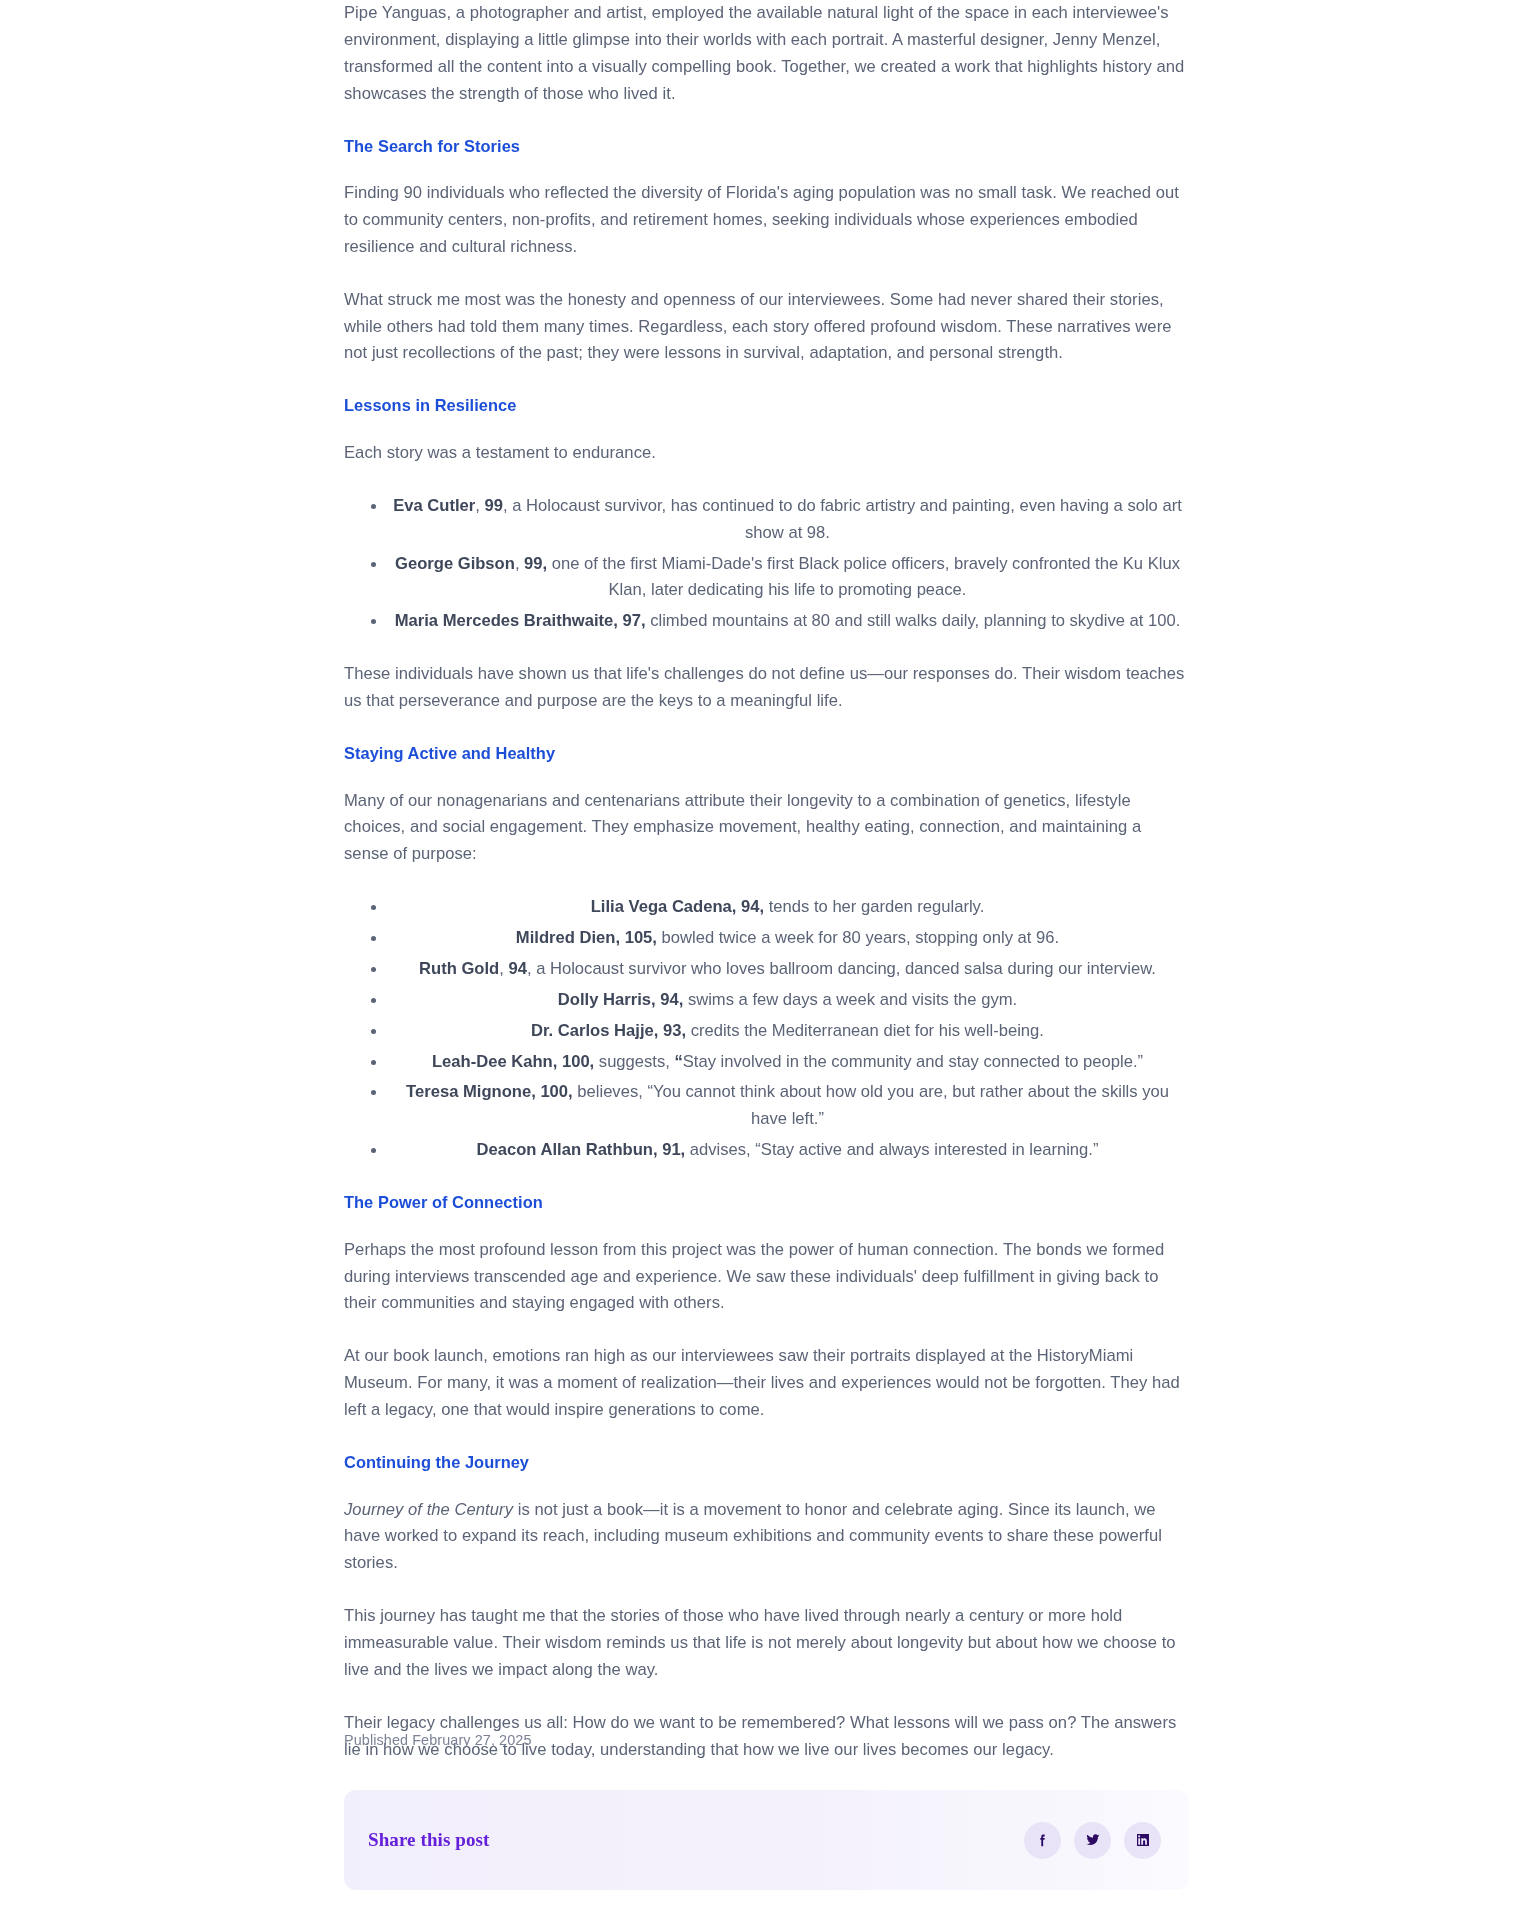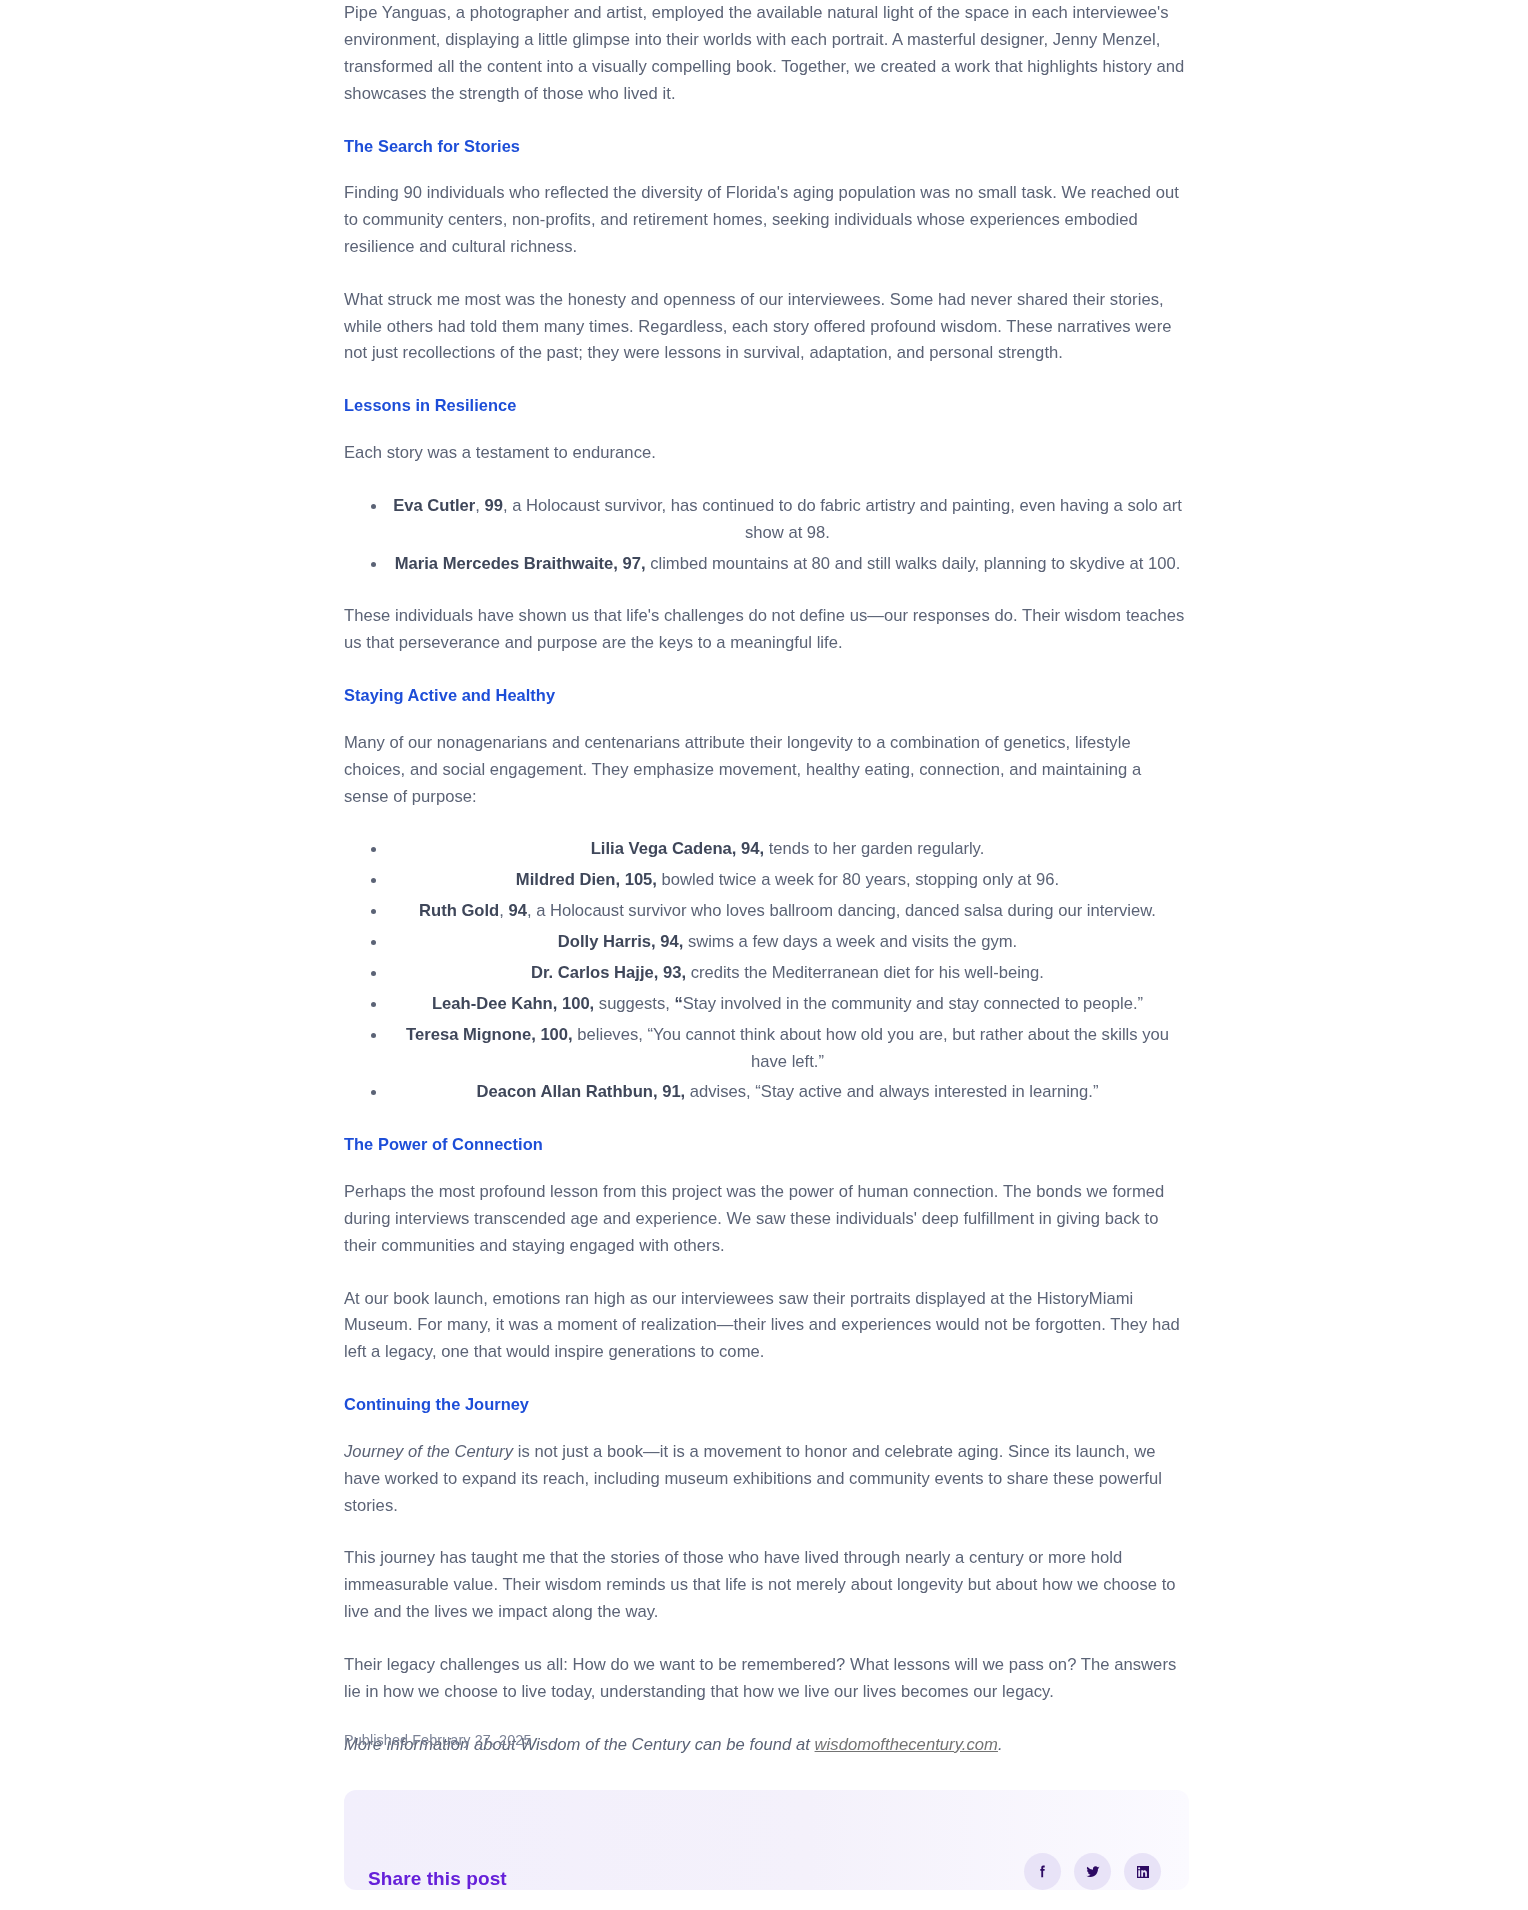--- a/index.html
+++ b/index.html
@@ -85,24 +85,25 @@
   }
   .share-box {
     position: absolute;
     left: 344px;
     top: 1790px;
     width: 845px;
     height: 100px;
     border-radius: 12px;
     background: linear-gradient(90deg, #f2effc 0%, #f4f1fb 55%, #fbfaff 100%);
     display: flex;
-    align-items: flex-end;
+    align-items: center;
     justify-content: space-between;
     box-sizing: border-box;
     padding: 0 28px 0 24px;
+    font-family: Liberation Serif, serif;
   }
   .share-label {
     font-size: 19px;
     font-weight: bold;
     color: #6520d9;
     letter-spacing: 0.1px;
   }
   .share-icons {
     display: flex;
     align-items: center;
@@ -128,20 +129,21 @@
 
   <div class="article" id="article-body">
       <p class="para">Pipe Yanguas, a photographer and artist, employed the available natural light of the space in each interviewee's environment, displaying a little glimpse into their worlds with each portrait. A masterful designer, Jenny Menzel, transformed all the content into a visually compelling book. Together, we created a work that highlights history and showcases the strength of those who lived it.</p>
       <h3 class="section-heading">The Search for Stories</h3>
       <p class="para">Finding 90 individuals who reflected the diversity of Florida's aging population was no small task. We reached out to community centers, non-profits, and retirement homes, seeking individuals whose experiences embodied resilience and cultural richness.</p>
       <p class="para">What struck me most was the honesty and openness of our interviewees. Some had never shared their stories, while others had told them many times. Regardless, each story offered profound wisdom. These narratives were not just recollections of the past; they were lessons in survival, adaptation, and personal strength.</p>
       <h3 class="section-heading">Lessons in Resilience</h3>
       <p class="para">Each story was a testament to endurance.</p>
       <ul class="bullets">
         <li><strong>Eva Cutler</strong>, <strong>99</strong>, a Holocaust survivor, has continued to do fabric artistry and painting, even having a solo art show at 98.</li>
+        <li><strong>George Gibson</strong>, <strong>99,</strong> one of the first Miami-Dade's first Black police officers, bravely confronted the Ku Klux Klan, later dedicating his life to promoting peace.</li>
         <li><strong>Maria Mercedes Braithwaite, 97,</strong> climbed mountains at 80 and still walks daily, planning to skydive at 100.</li>
       </ul>
       <p class="para">These individuals have shown us that life's challenges do not define us—our responses do. Their wisdom teaches us that perseverance and purpose are the keys to a meaningful life.</p>
       <h3 class="section-heading">Staying Active and Healthy</h3>
       <p class="para">Many of our nonagenarians and centenarians attribute their longevity to a combination of genetics, lifestyle choices, and social engagement. They emphasize movement, healthy eating, connection, and maintaining a sense of purpose:</p>
       <ul class="bullets">
         <li><strong>Lilia Vega Cadena, 94,</strong> tends to her garden regularly.</li>
         <li><strong>Mildred Dien, 105,</strong> bowled twice a week for 80 years, stopping only at 96.</li>
         <li><strong>Ruth Gold</strong>, <strong>94</strong>, a Holocaust survivor who loves ballroom dancing, danced salsa during our interview.</li>
         <li><strong>Dolly Harris, 94,</strong> swims a few days a week and visits the gym.</li>

